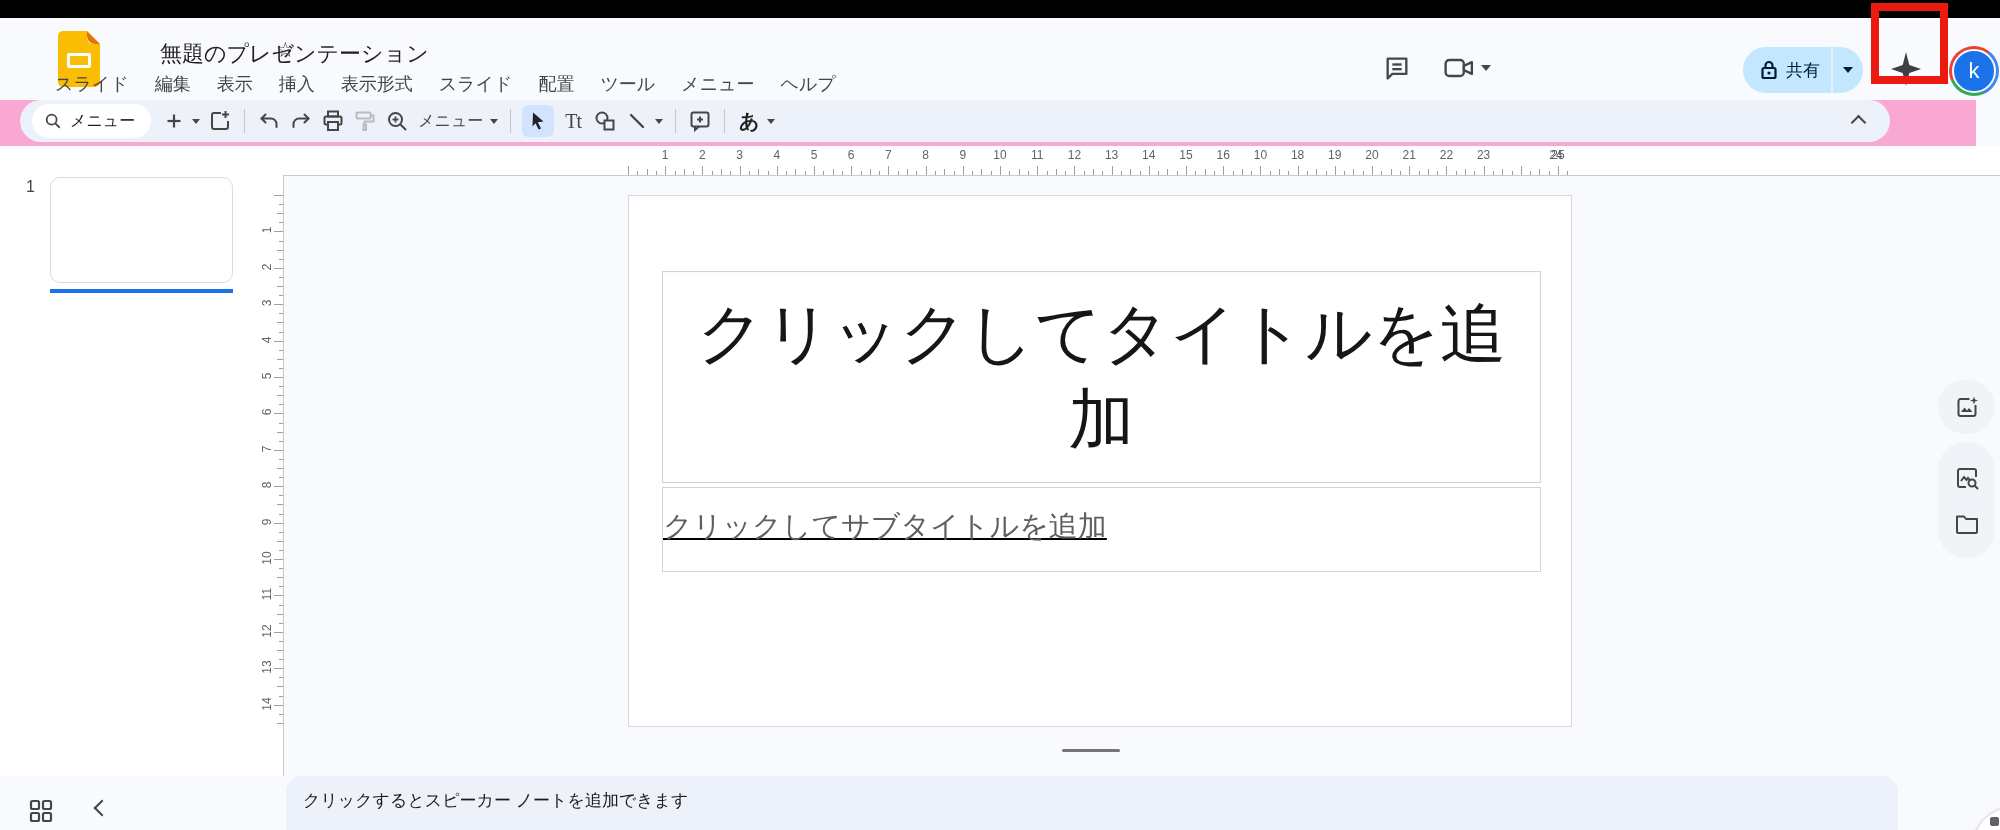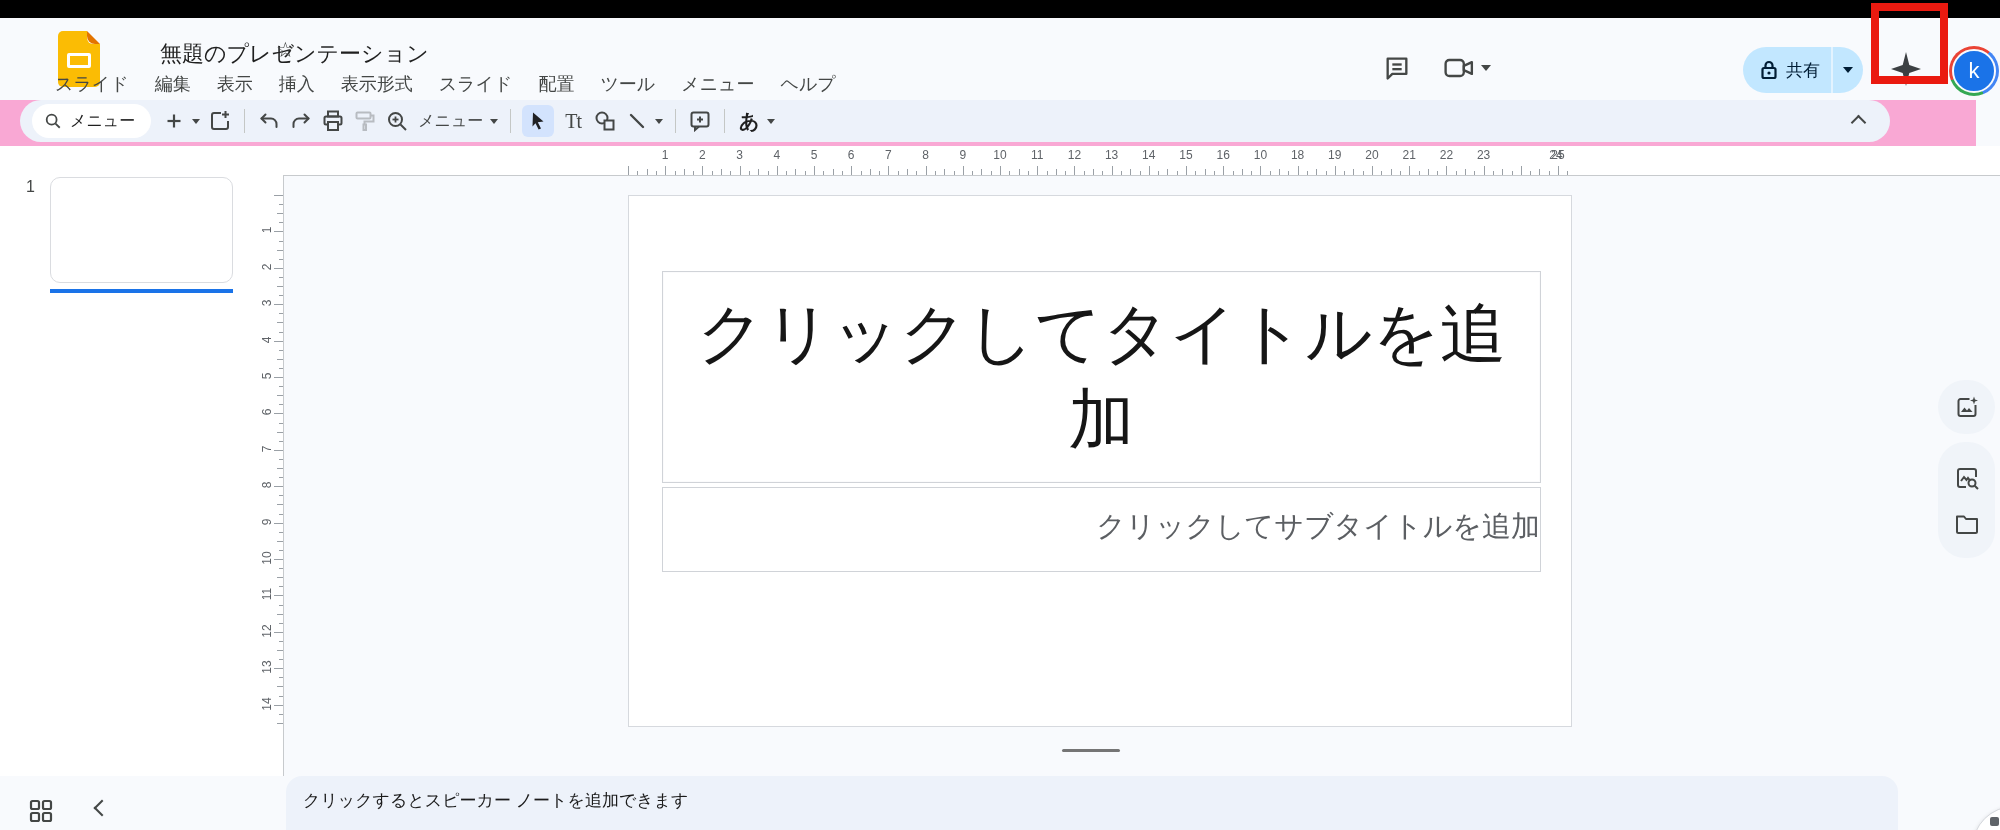--- a/index.html
+++ b/index.html
@@ -73,21 +73,21 @@
   .htick.t4 { height:9px; } .htick.t2 { height:6px; } .htick.t1 { height:4px; }
   .v-ruler { position:absolute; left:262px; top:195px; width:21px; height:533px; }
   .v-ruler .vnum { position:absolute; left:-2px; width:14px; text-align:center; font-size:12px; color:#5f6368; transform:rotate(-90deg); }
   .v-ruler .vtick { position:absolute; right:0; height:1px; background:#9aa0a6; }
   .vtick.t4 { width:9px; } .vtick.t2 { width:6px; } .vtick.t1 { width:4px; }
 
   
   .slide { position:absolute; left:628px; top:195px; width:944px; height:532px; background:#fff; border:1px solid #d6d9de; }
   .title-box { position:absolute; left:33px; top:75px; width:879px; height:212px; border:1.5px solid #d0d3d8; box-shadow:inset 0 0 0 1px #fbfbfc; display:flex; align-items:center; justify-content:center; }
   .title-text { font-size:66px; line-height:1.3; color:#161616; text-align:center; width:860px; }
-  .subtitle-box { position:absolute; left:33px; top:291px; width:879px; height:85px; border:1.5px solid #d0d3d8; display:flex; align-items:center; justify-content:flex-end; }
+  .subtitle-box { position:absolute; left:33px; top:291px; width:879px; height:85px; border:1.5px solid #d0d3d8; display:flex; align-items:center; justify-content:flex-start;text-decoration:underline; }
   .subtitle-text { font-size:29px; color:#5c5f63; text-align:center; padding-bottom:6px; }
 
   .notes-handle { position:absolute; left:1062px; top:749px; width:58px; height:3px; background:#757575; border-radius:2px; }
 
   
   .side-pill { position:absolute; background:#f0f4f9; border-radius:27px; display:flex; flex-direction:column; align-items:center; justify-content:space-evenly; }
   .side-pill-1 { left:1938px; top:380px; width:57px; height:54px; }
   .side-pill-2 { left:1938px; top:442px; width:57px; height:116px; }
 
   

